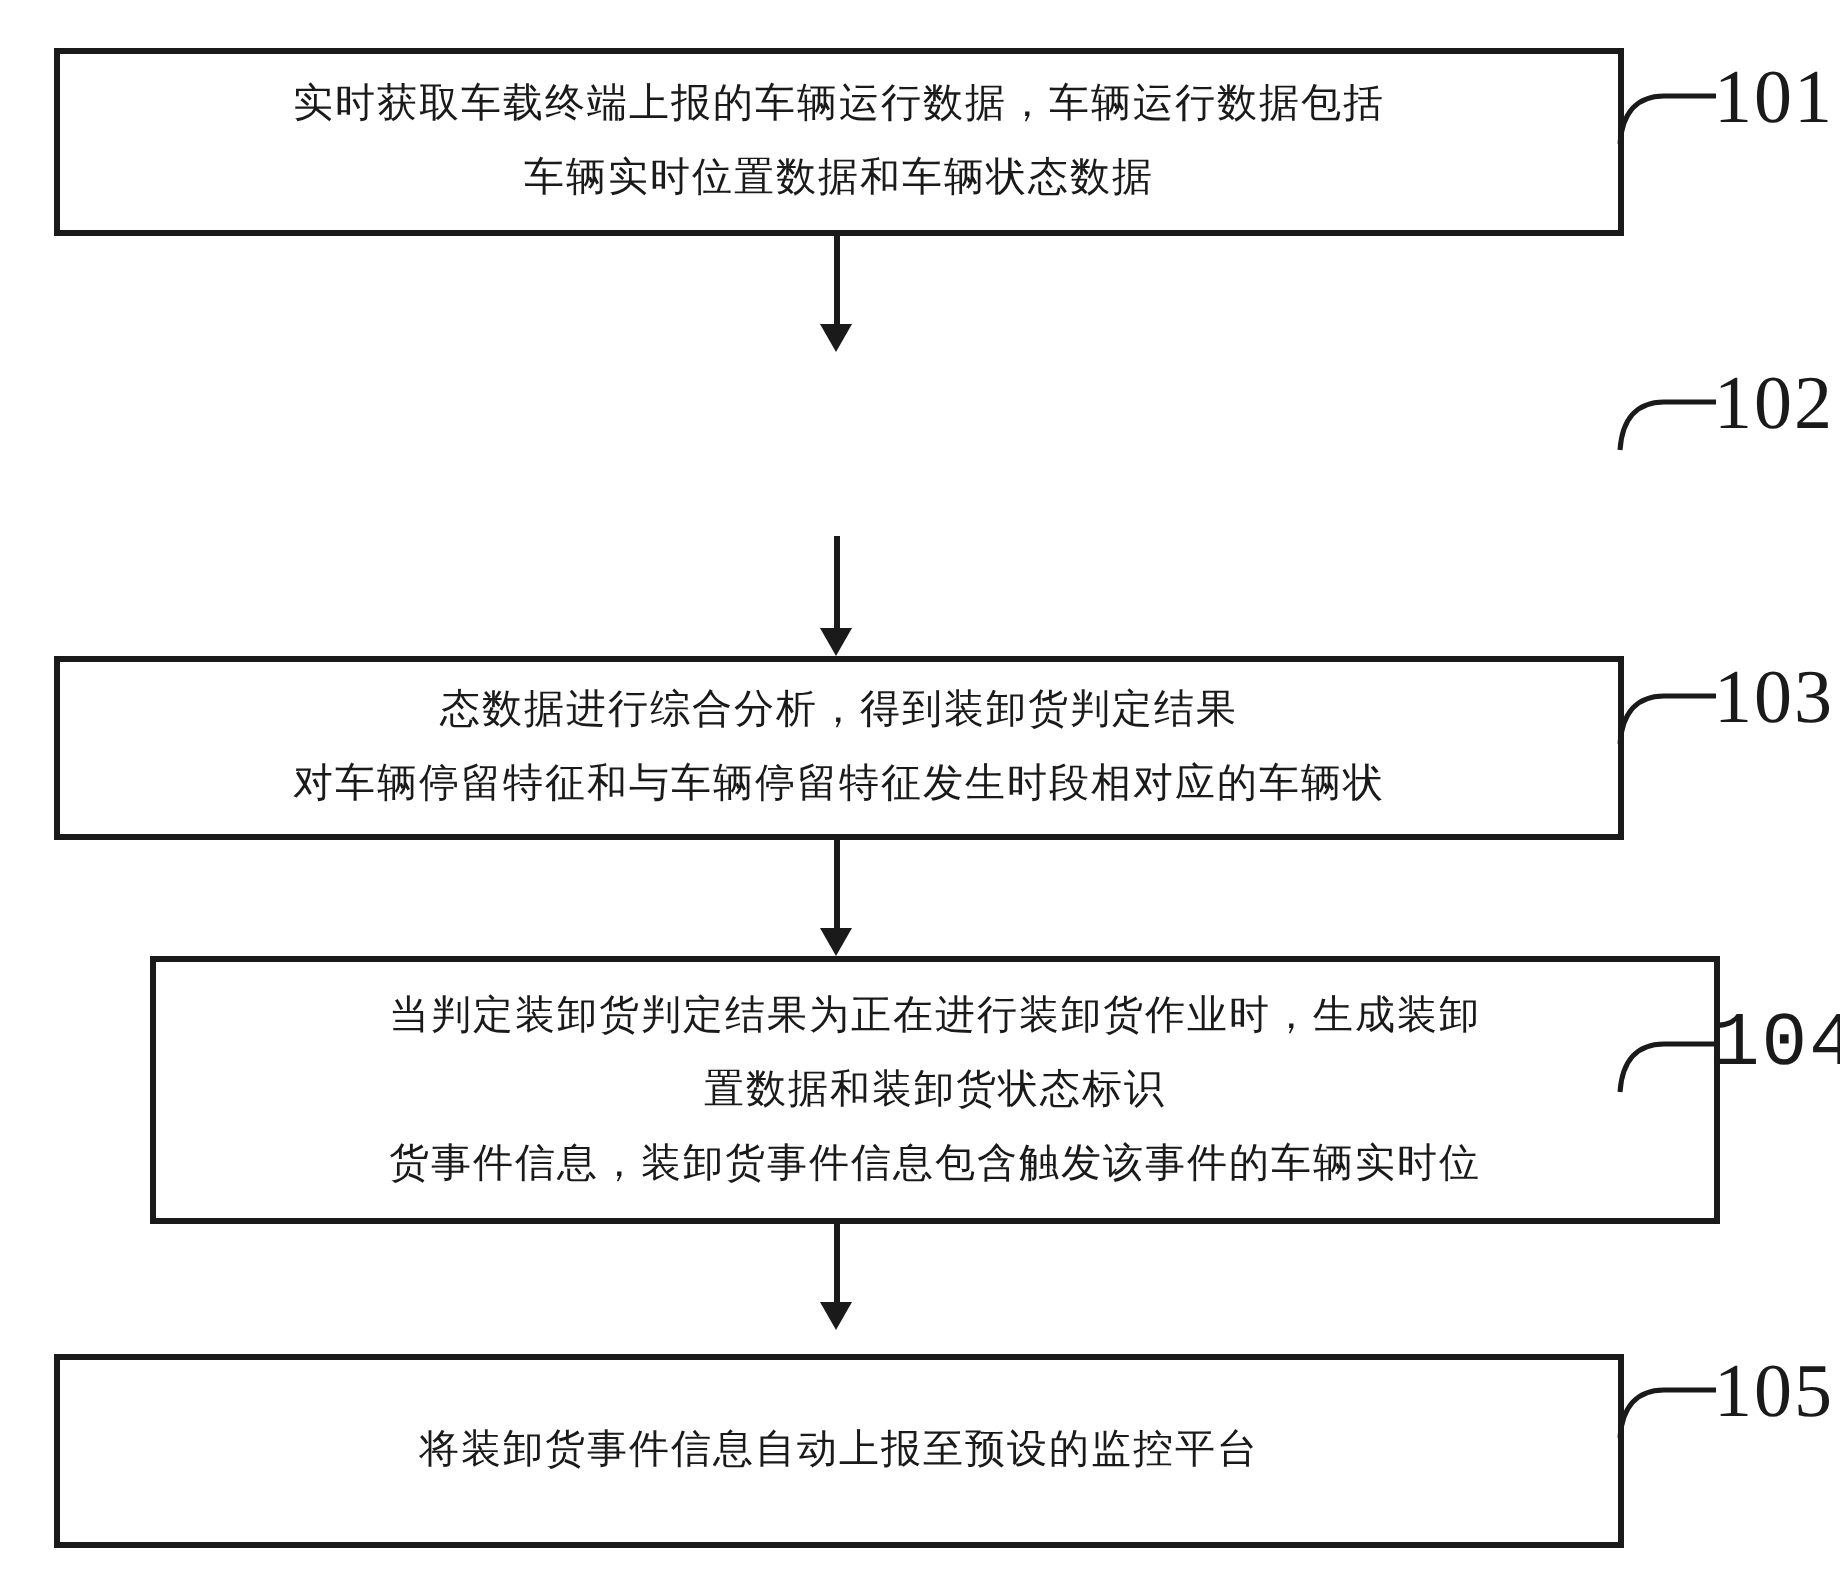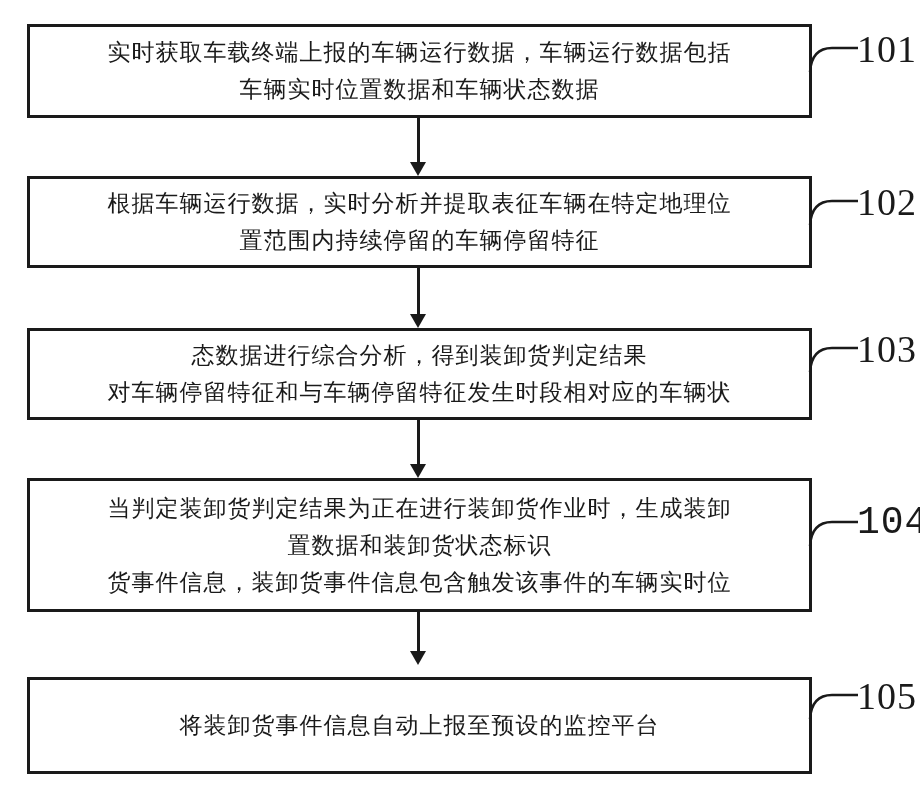--- a/index.html
+++ b/index.html
@@ -22,30 +22,30 @@
     width: 779px;
     border: 3px solid #1a1a1a;
     background: #ffffff;
     display: flex;
     flex-direction: column;
     justify-content: center;
     align-items: center;
     box-sizing: content-box;
   }
   .box-line {
-    font-size: 23px;
+    font-size: 20px;
     line-height: 37px;
     letter-spacing: 1px;
     white-space: nowrap;
     text-align: center;
   }
   .box-1 { top: 24px;  height: 88px;  }
   .box-2 { top: 176px; height: 86px;  }
   .box-3 { top: 328px; height: 86px;  }
-  .box-4 { top: 478px; height: 128px; }
+  .box-4 { top: 478px; height: 128px; margin-left: 48px; }
   .box-5 { top: 665px; height: 91px; margin-top: 12px;  }
 
   .flow-arrow {
     position: absolute;
     left: 404px;
     width: 30px;
   }
   .arrow-shaft {
     position: absolute;
     left: 13px;
@@ -111,24 +111,20 @@
   <div class="flow-box box-1">
     <div class="box-line">实时获取车载终端上报的车辆运行数据，车辆运行数据包括</div>
     <div class="box-line">车辆实时位置数据和车辆状态数据</div>
   </div>
 
   <div class="flow-arrow arrow-1">
     <div class="arrow-shaft"></div>
     <div class="arrow-head"></div>
   </div>
 
-  <div class="flow-box box-2">
-    <div class="box-line">根据车辆运行数据，实时分析并提取表征车辆在特定地理位</div>
-    <div class="box-line">置范围内持续停留的车辆停留特征</div>
-  </div>
 
   <div class="flow-arrow arrow-2">
     <div class="arrow-shaft"></div>
     <div class="arrow-head"></div>
   </div>
 
   <div class="flow-box box-3">
     <div class="box-line">态数据进行综合分析，得到装卸货判定结果</div>
     <div class="box-line">对车辆停留特征和与车辆停留特征发生时段相对应的车辆状</div>
   </div>

